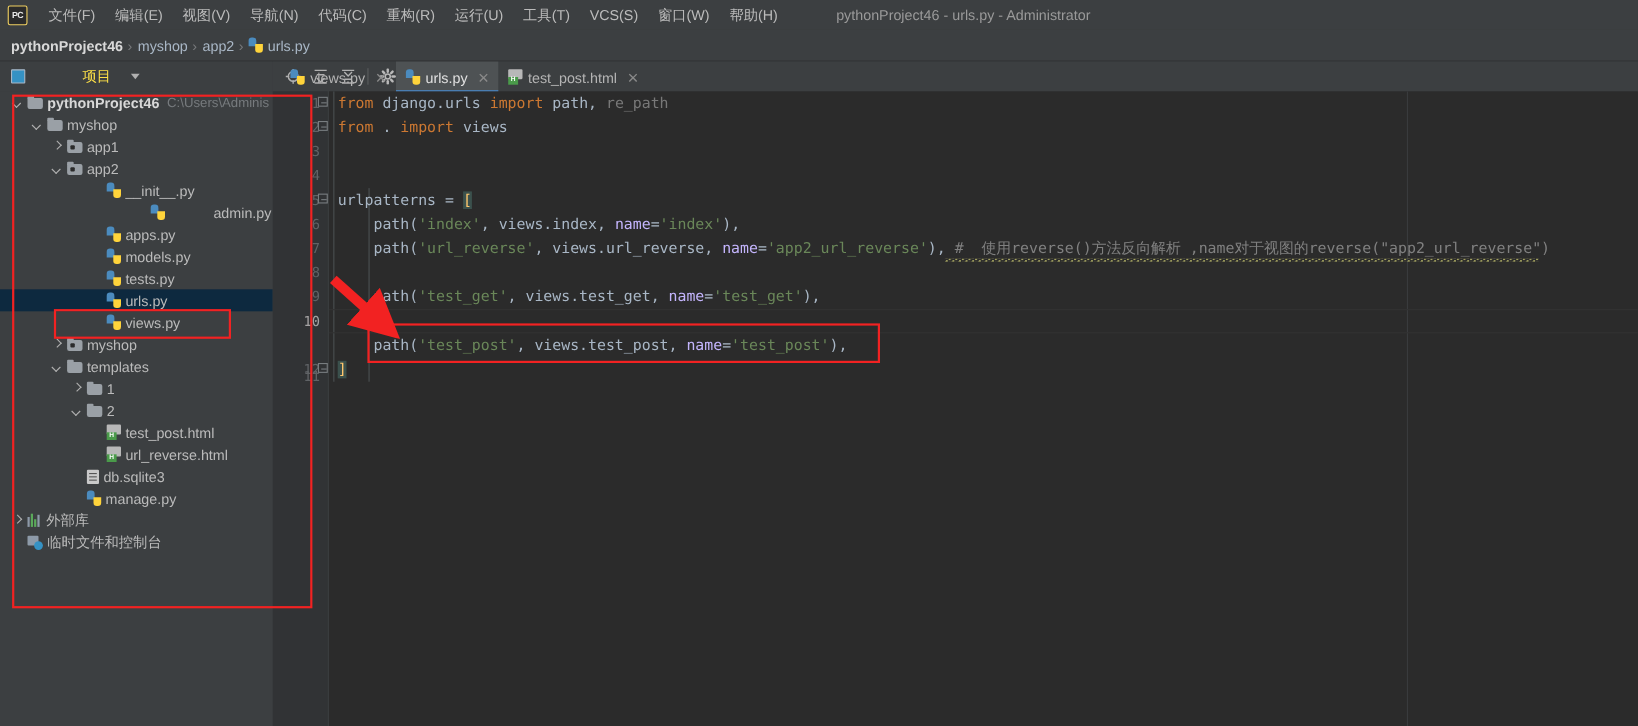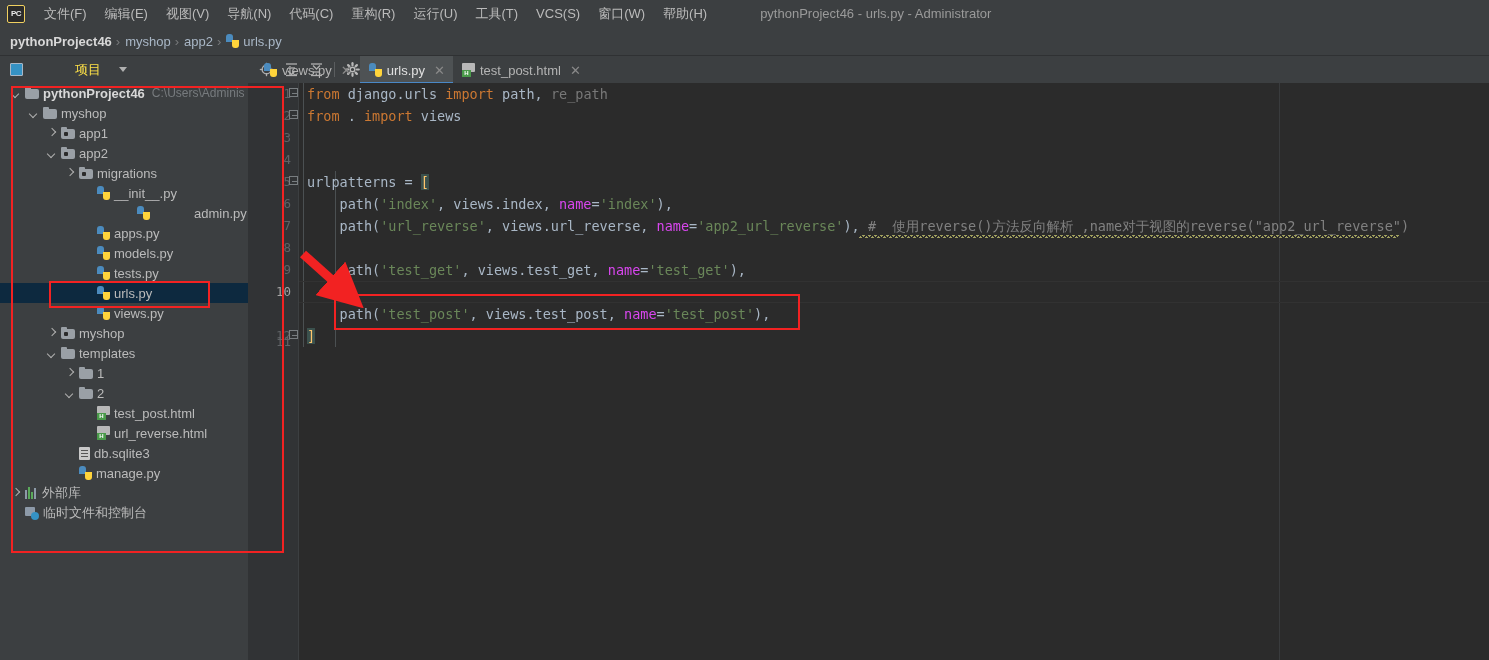--- a/index.html
+++ b/index.html
@@ -229,21 +229,21 @@
     background:#2b2b2b; overflow:hidden;
   }
   .codeline {
     position:absolute; left:0; height:22px; line-height:22px;
     font-family:"DejaVu Sans Mono", monospace; font-size:13.5px;
     color:#a9b7c6; white-space:pre;
   }
   .k  { color:#cc7832; }      
   .id { color:#a9b7c6; }
   .str{ color:#6a8759; }      
-  .kw { color:#d946ef; }      
+  .kw { color:#c4b5fd; }      
   .gray { color:#787878; }
   .cmt { color:#808080; }
   .match { background:#3b514d; color:#ffc66d; }
 
   .indentguide {
     position:absolute; width:1px; background:#4b5052;
   }
   .rightmargin {
     position:absolute; top:0; width:1px; height:577px; background:#393b3d;
   }
@@ -406,27 +406,20 @@
             <span class="dot"></span>
           </span>
           <span class="tlabel">app1</span>
         </div>
         <div class="trow" style="padding-left: 46px;">
           <span class="twist open"></span>
           <span class="foldericon module">
             <span class="dot"></span>
           </span>
           <span class="tlabel">app2</span>
-        </div>
-        <div class="trow" style="padding-left: 64px;">
-          <span class="twist closed"></span>
-          <span class="foldericon module">
-            <span class="dot"></span>
-          </span>
-          <span class="tlabel">migrations</span>
         </div>
         <div class="trow" style="padding-left: 82px;">
           <span class="twist"></span>
           <span class="pyicon"></span>
           <span class="tlabel">__init__.py</span>
         </div>
         <div class="trow" style="padding-left: 82px; gap: 44px;">
           <span class="twist"></span>
           <span class="pyicon"></span>
           <span class="tlabel">admin.py</span>

